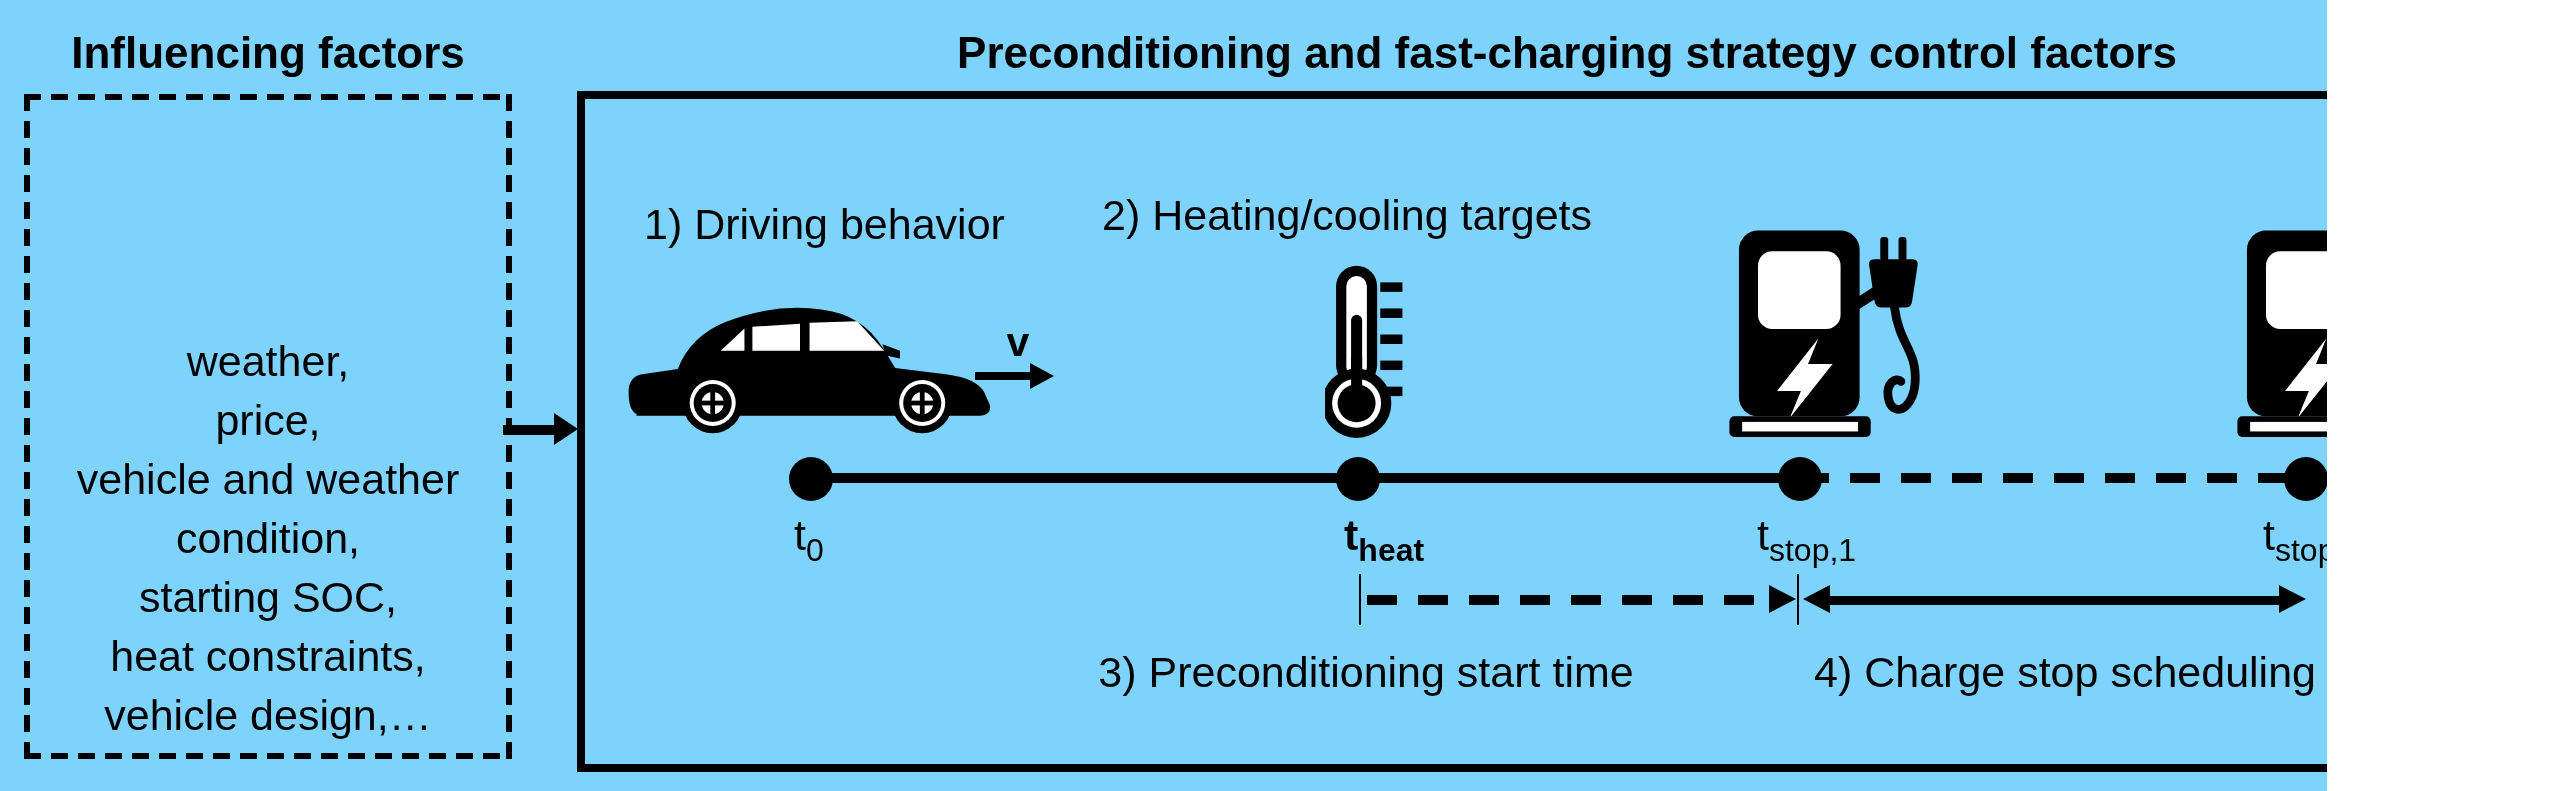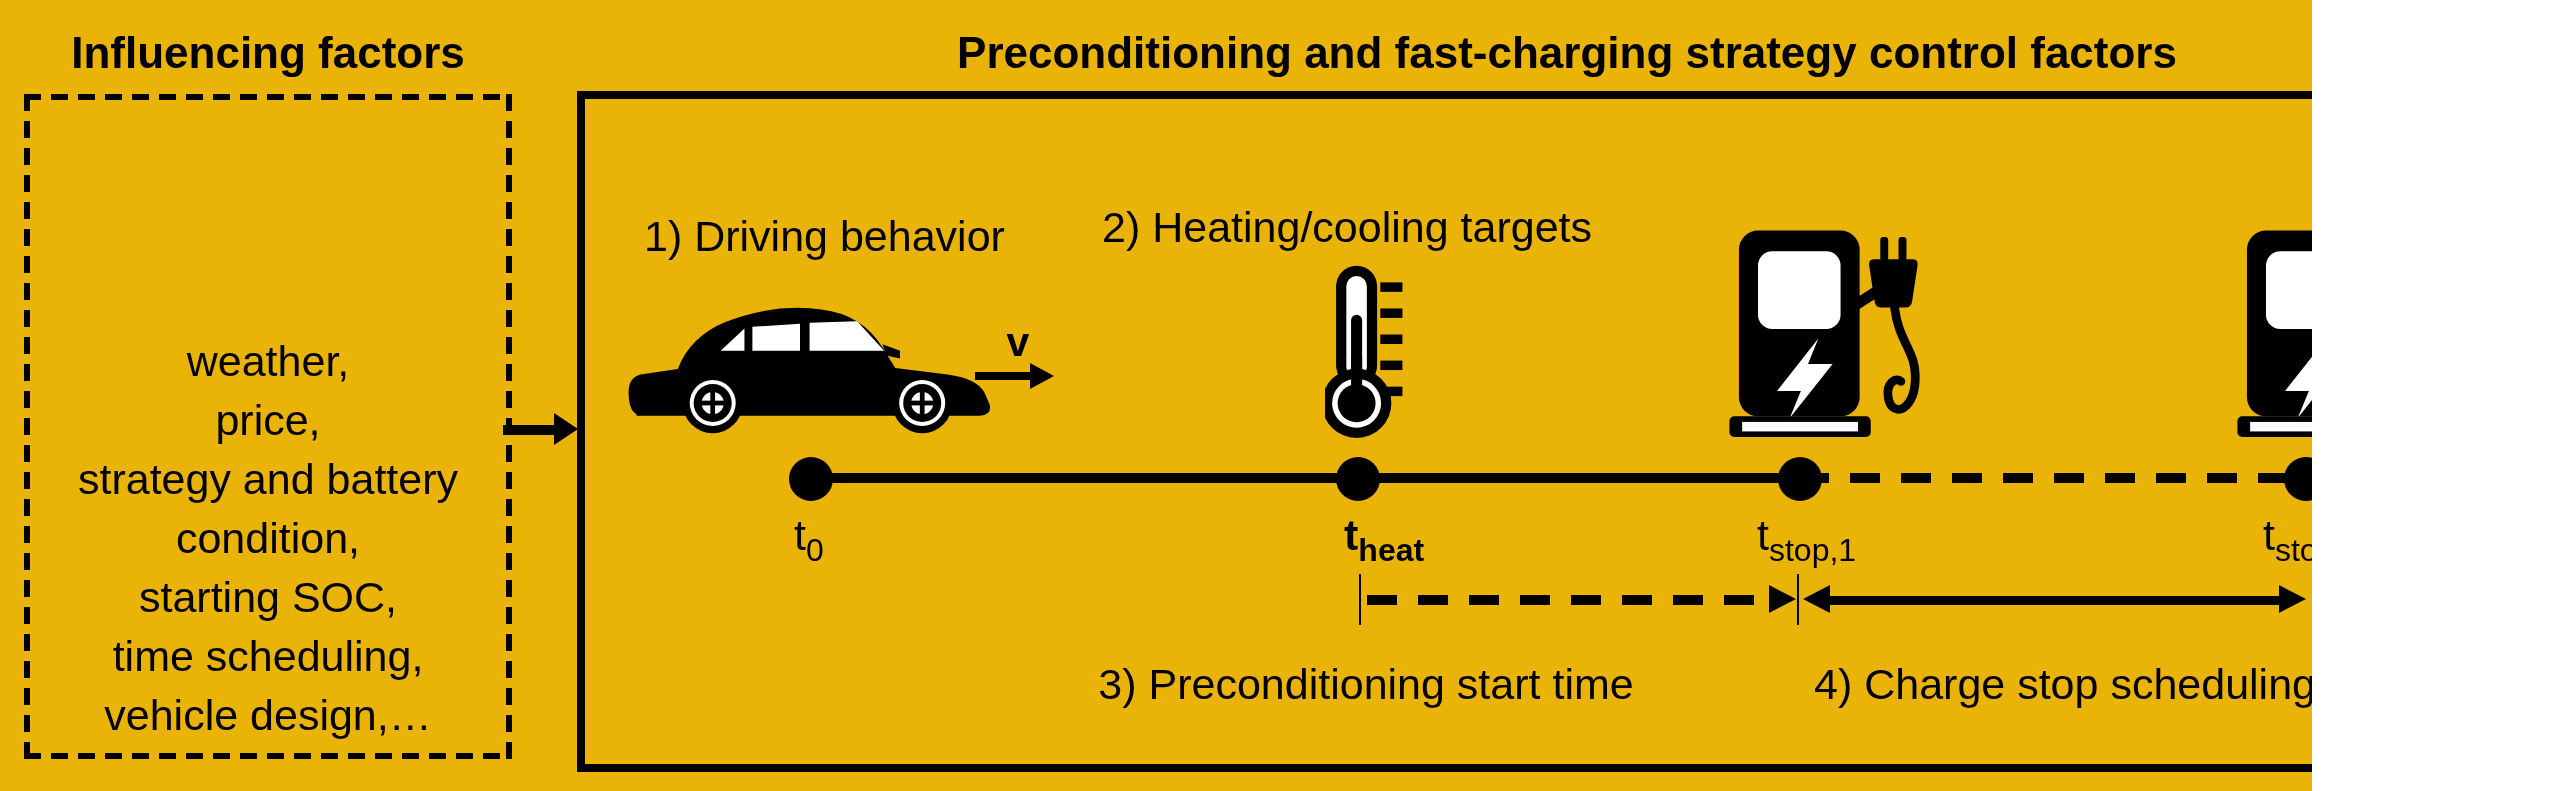--- a/index.html
+++ b/index.html
@@ -1,22 +1,23 @@
 <!DOCTYPE html>
 <html style="font-size:12.7px"><head>
 <meta charset="utf-8">
 <style>
   html,body{margin:0;padding:0;background:#ffffff;}
   .canvas{
     position:relative;
     width:2312px;height:792px;
-    background:#eab308;
+    background:#7dd3fc;
     font-family:"Liberation Sans", sans-serif;
     color:#000;
     overflow:hidden;
+    padding-left:15px;
   }
   .abs{position:absolute;}
   
   .panel-title{
     position:absolute;top:25.4px;height:56px;
     font-size:44px;font-weight:bold;line-height:56px;
     text-align:center;white-space:nowrap;
   }
   .left-title{left:24px;width:488px;}
   .right-title{left:577px;width:1980px;}
@@ -33,21 +34,21 @@
     position:absolute;left:5.6px;right:5.6px;top:238px;
     font-size:43px;line-height:59px;text-align:center;
   }
   
   .influence-bar{left:503px;top:425px;width:52px;height:9.5px;background:#000;}
   .tri{width:0;height:0;}
   .influence-head{left:554px;top:413px;border-left:24.6px solid #000;border-top:16.7px solid transparent;border-bottom:16.7px solid transparent;}
   
   .right-box{position:absolute;left:577px;top:91px;width:1980px;height:681px;border:8px solid #000;box-sizing:border-box;}
   
-  .factor-label{position:absolute;font-size:43px;line-height:49px;white-space:nowrap;margin-top:12px;}
+  .factor-label{position:absolute;font-size:43px;line-height:49px;white-space:nowrap;}
   .label-driving{left:644px;top:200px;}
   .label-heating{left:1102px;top:191px;}
   .label-precond{left:1366px;top:648px;transform:translateX(-50%);}
   .label-charge{left:2065px;top:648px;transform:translateX(-50%);}
   
   .car-icon{left:627px;top:303px;width:373px;height:131px;}
   .v-label{left:986px;top:319px;width:64px;text-align:center;font-size:41px;font-weight:bold;}
   .v-bar{left:975px;top:372px;width:57px;height:8px;background:#000;}
   .v-head{left:1030px;top:363px;border-left:24px solid #000;border-top:13.5px solid transparent;border-bottom:13.5px solid transparent;}
   .thermo-icon{left:1325px;top:262px;width:79px;height:179px;}
@@ -87,24 +88,24 @@
   <div class="panel-title right-title">Preconditioning and fast-charging strategy control factors</div>
 
   <div class="left-box">
     <div class="edge edge-h edge-top"></div>
     <div class="edge edge-h edge-bottom"></div>
     <div class="edge edge-v edge-left"></div>
     <div class="edge edge-v edge-right"></div>
     <div class="left-content">
       <div>weather,</div>
       <div>price,</div>
-      <div>strategy and battery</div>
+      <div>vehicle and weather</div>
       <div>condition,</div>
       <div>starting SOC,</div>
-      <div>time scheduling,</div>
+      <div>heat constraints,</div>
       <div>vehicle design,…</div>
     </div>
   </div>
 
   <div class="abs influence-bar"></div>
   <div class="abs tri influence-head"></div>
 
   <div class="right-box"></div>
 
   <div class="factor-label label-driving">1) Driving behavior</div>

